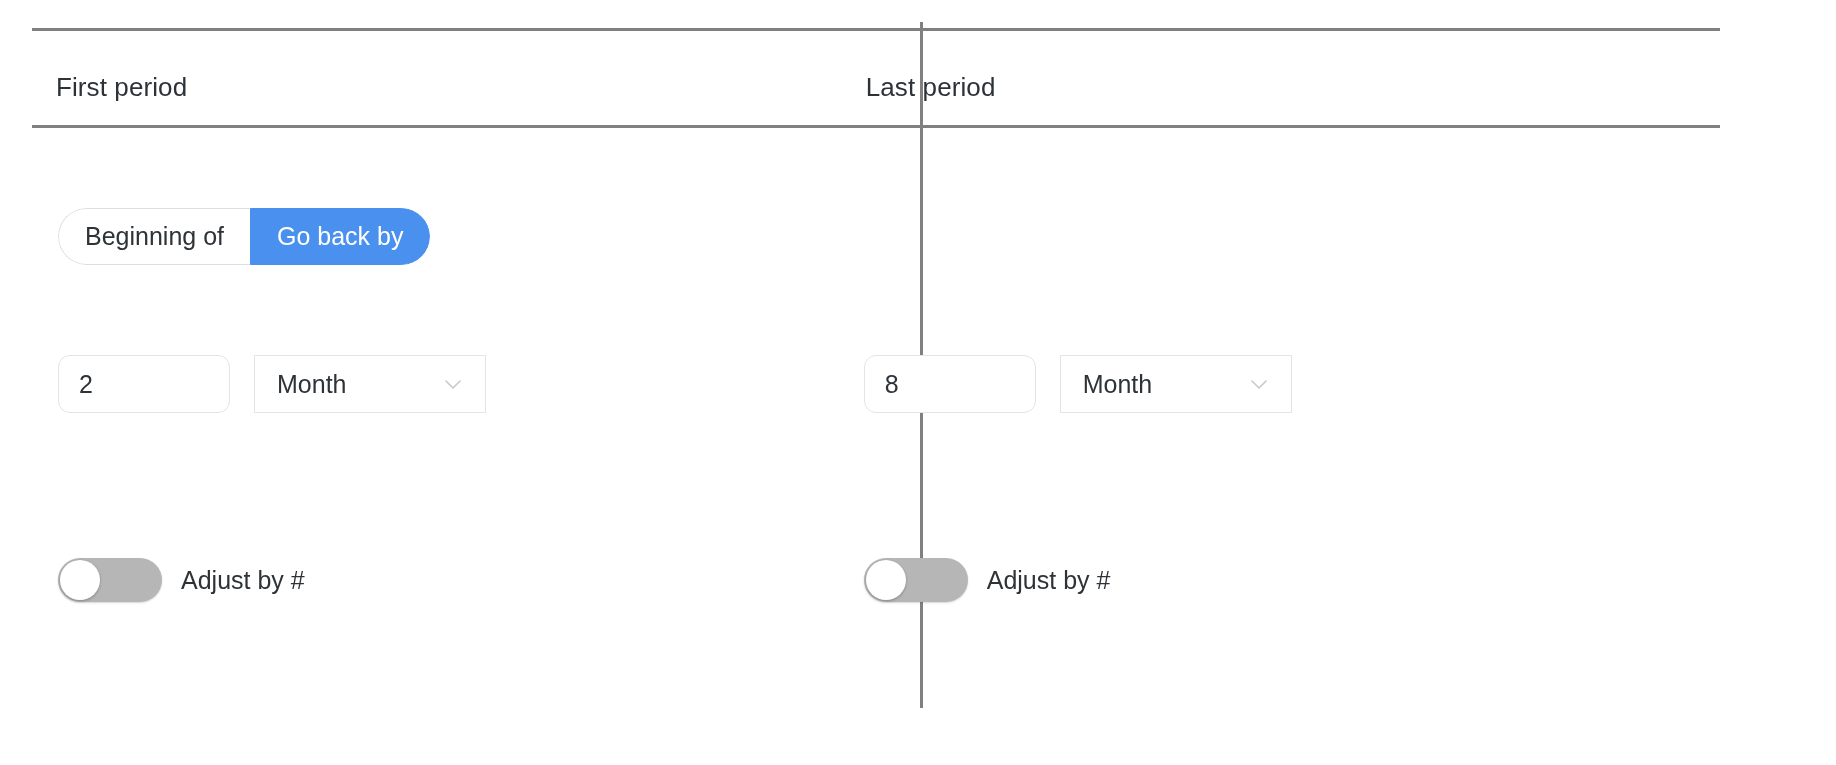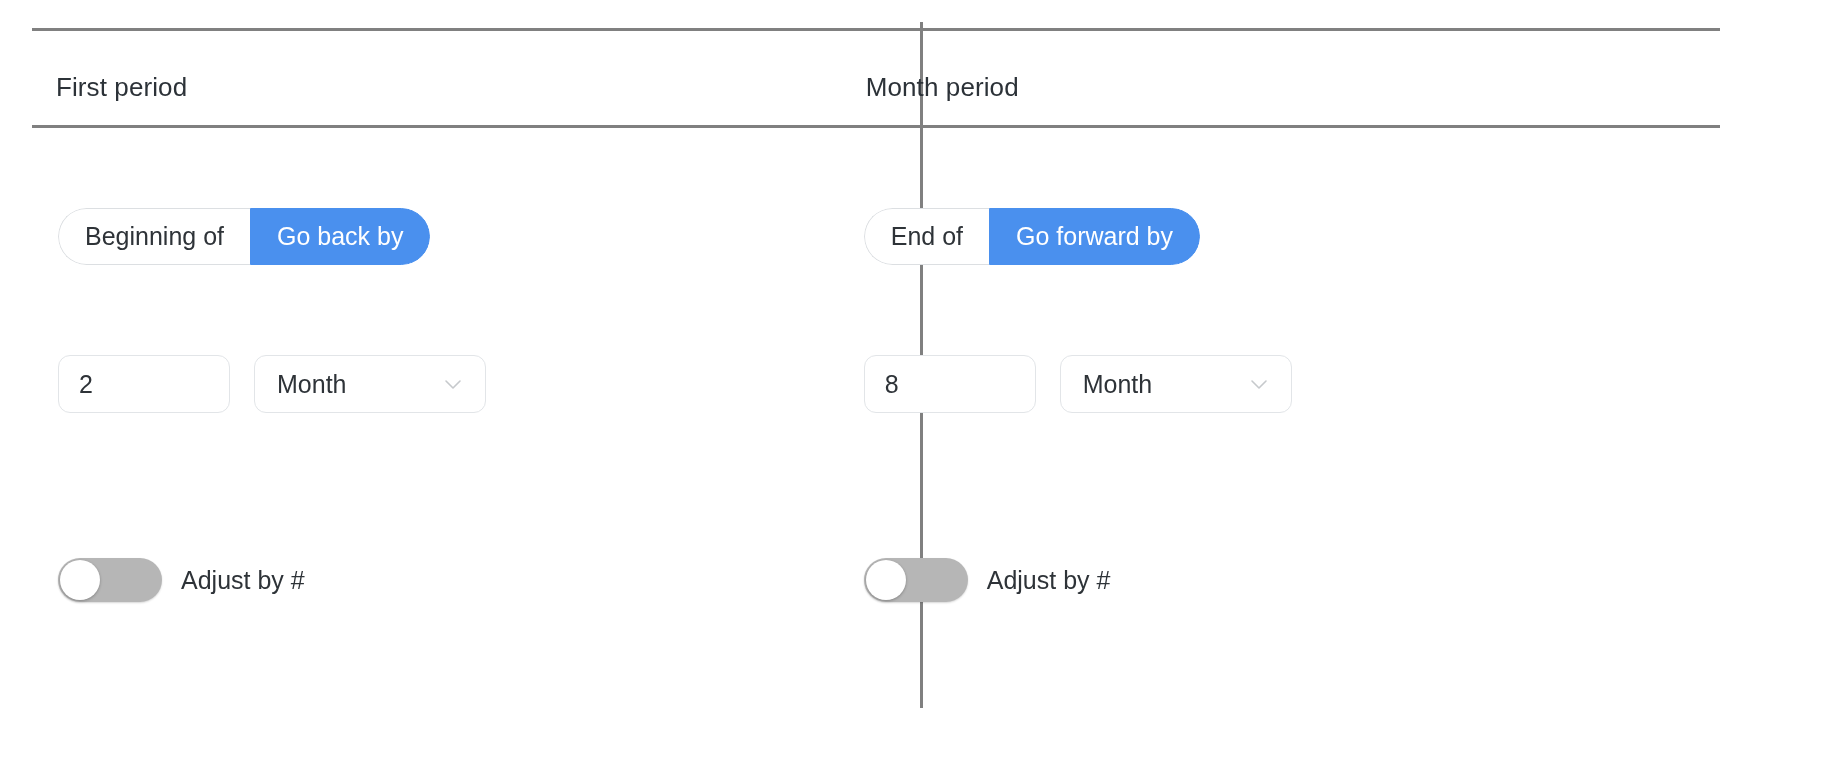--- a/index.html
+++ b/index.html
@@ -134,21 +134,21 @@
     padding: 0 20px;
     outline: none;
   }
 
   .unit-select {
     position: relative;
     width: 232px;
     height: 58px;
     box-sizing: border-box;
     border: 1px solid #e2e5e8;
-    border-radius: 12px;
+    border-radius: 0;
     background: #ffffff;
     display: flex;
     align-items: center;
     cursor: pointer;
     user-select: none;
   }
   .unit-select-label {
     font-size: 25px;
     color: #2e3338;
     padding-left: 22px;
@@ -238,26 +238,22 @@
     </div>
 
     <div class="divider"></div>
   </section>
 
   <section class="panel panel-right">
 
     <div class="rule rule-top-right"></div>
     <div class="rule rule-mid-right"></div>
 
-    <h2 class="panel-header">Month period</h2>
-
-    <div class="segmented">
-      <div class="seg seg-inactive">End of</div>
-      <div class="seg seg-active">Go forward by</div>
-    </div>
+    <h2 class="panel-header">Last period</h2>
+
 
     <div class="field-row">
       <input class="num-input" type="text" value="8" style="">
       <div class="unit-select">
         <span class="unit-select-label">Month</span>
         <svg class="chevron-down" viewBox="0 0 24 24" fill="none">
           <path d="M5 9 L12 16 L19 9" stroke="#c6c9cc" stroke-width="1.6" stroke-linecap="round" stroke-linejoin="round"></path>
         </svg>
       </div>
     </div>

